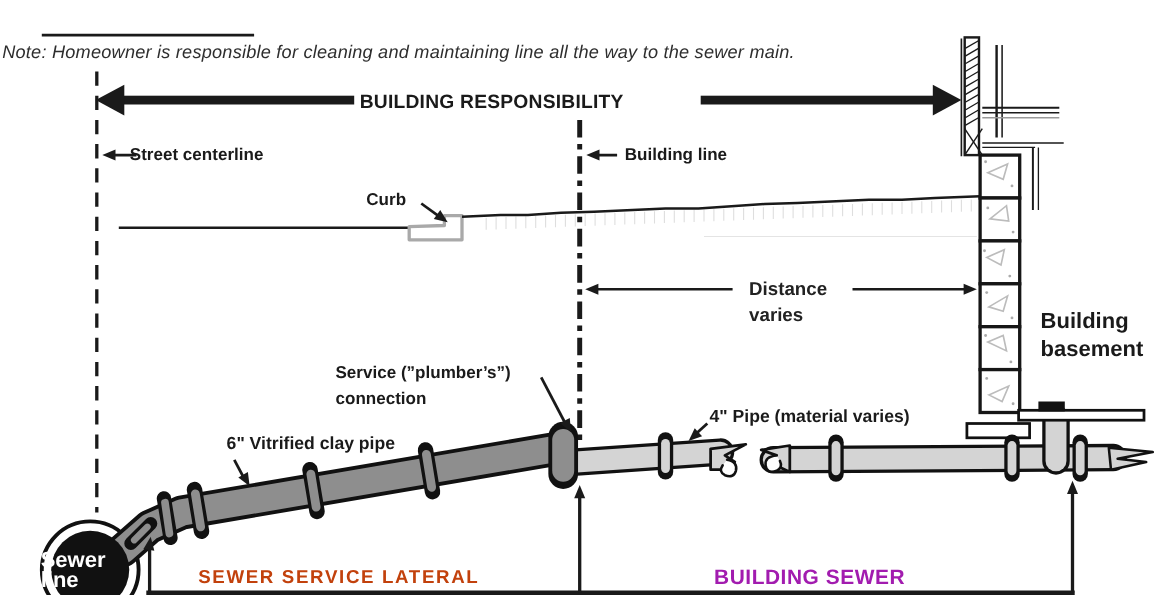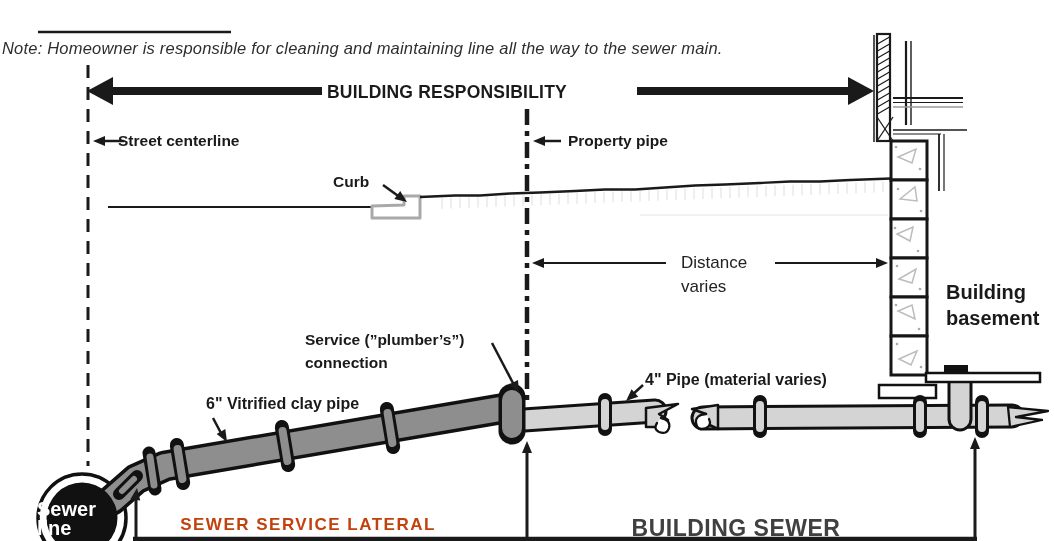--- a/index.html
+++ b/index.html
@@ -4,25 +4,25 @@
 <style>
   html,body{margin:0;padding:0;background:#ffffff;}
   #stage{position:relative;width:1054px;height:541px;background:#fff;overflow:hidden;
          font-family:"Liberation Sans","DejaVu Sans",sans-serif;margin-top:29px;}
   #diagram-svg{position:absolute;left:0;top:0;}
   .lbl{position:absolute;white-space:nowrap;color:#1a1a1a;font-weight:bold;z-index:5;}
   .note{font-style:italic;font-weight:normal;font-size:16.5px;color:#2e2e2e;letter-spacing:.2px;}
   .resp{font-size:17.5px;letter-spacing:.2px;}
   .callout{font-size:15.5px;}
   .pipe-lbl{font-size:16px;}
-  .plain{font-weight:normal;font-size:17px;color:#222;line-height:24px;}
+  .plain{font-weight:bold;font-size:17px;color:#222;line-height:24px;}
   .bb{font-size:20px;line-height:26px;}
   .sewer-main-txt{color:#ffffff;font-size:20px;line-height:19px;text-align:left;}
   .lateral{color:#c2410c;font-size:17px;letter-spacing:1.5px;transform:translateX(-50%);}
-  .bsewer{color:#404040;font-size:23px;letter-spacing:.5px;transform:translateX(-50%);}
+  .bsewer{color:#a21caf;font-size:19px;letter-spacing:.5px;transform:translateX(-50%);}
 </style>
 </head>
 <body>
 
 <div id="stage">
 
 <svg id="diagram-svg" width="1054" height="541" viewBox="0 0 1054 541" xmlns="http://www.w3.org/2000/svg">
   <defs>
     <path id="ah" d="M0,0 L-12,-5 L-12,5 Z" fill="#1a1a1a"></path>
   </defs>
@@ -250,21 +250,21 @@
   <use href="#ah" transform="translate(227,413) rotate(60)"></use>
   <use href="#ah" transform="translate(626,372) rotate(138)"></use>
 </svg>
 
 <div class="lbl note" style="left:2px;top:10px;">Note: Homeowner is responsible for cleaning and maintaining line all the way to the sewer main.</div>
 
 <div class="lbl resp" style="left:327px;top:53px;">BUILDING RESPONSIBILITY</div>
 
 <div class="lbl callout" style="left:118px;top:103px;">Street centerline</div>
 
-<div class="lbl callout" style="left:568px;top:103px;">Property pipe</div>
+<div class="lbl callout" style="left:568px;top:103px;">Building line</div>
 
 <div class="lbl callout" style="left:333px;top:144px;">Curb</div>
 
 <div class="lbl plain" style="left:681px;top:222px;">
   <div>Distance</div>
   <div>varies</div>
 </div>
 
 <div class="lbl bb" style="left:946px;top:250px;">
   <div>Building</div>

